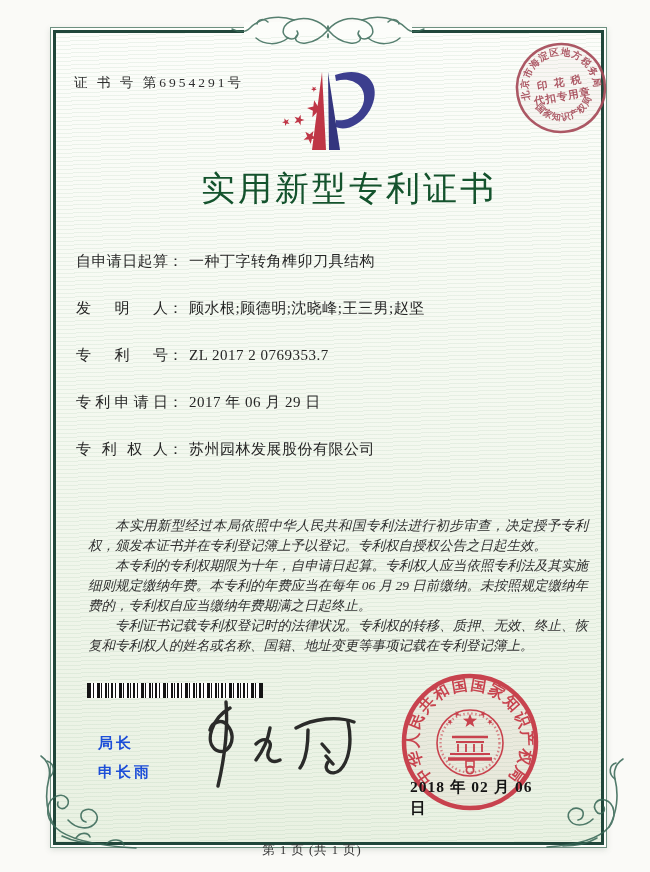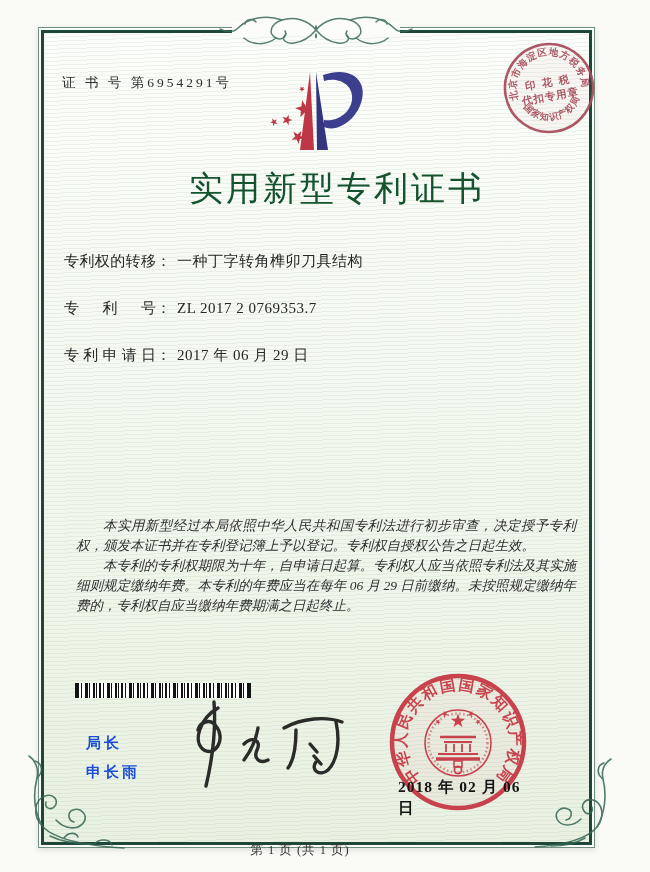--- a/index.html
+++ b/index.html
@@ -3,21 +3,21 @@
 <meta charset="utf-8">
 <style>
   html,body{margin:0;padding:0;}
   body{
     width:650px;height:872px;
     background:#fafaf7;
     font-family:"Liberation Serif","DejaVu Serif",serif;
     position:relative;overflow:hidden;
     -webkit-font-smoothing:antialiased;
   }
-  .page{position:absolute;left:0;top:0;width:526px;height:872px;border-radius:24px;}
+  .page{position:absolute;left:12px;top:0;width:526px;height:872px;border-radius:24px;}
 
   
   .frame{
     position:absolute;left:38px;top:27px;width:555px;height:819px;
     border:1px solid #6d9080;
     box-shadow:0 2px 6px rgba(90,110,95,.18);
     background:#fdfefb;
   }
   .frame-inner{
     position:absolute;left:2px;top:2px;right:2px;bottom:2px;
@@ -128,33 +128,40 @@
       <textPath href="#taxBot" startOffset="50%" text-anchor="middle">国家知识产权局</textPath>
     </text>
     <text x="48" y="46" text-anchor="middle" font-size="10.5" font-weight="700" fill="#a64b59" letter-spacing="2">印 花 税</text>
     <text x="48" y="60" text-anchor="middle" font-size="10.5" font-weight="700" fill="#a64b59" letter-spacing="1">代扣专用章</text>
   </svg>
 
   <div class="title">实用新型专利证书</div>
 
   <div class="fields">
     <div class="f-row">
-      <span class="f-label">专利权的转移</span><span class="f-colon">：</span><span class="f-value">一种丁字转角榫卯刀具结构</span>
+      <span class="f-label">自申请日起算</span><span class="f-colon">：</span><span class="f-value">一种丁字转角榫卯刀具结构</span>
+    </div>
+    <div class="f-row">
+      <span class="f-label">发明人</span><span class="f-colon">：</span><span class="f-value">顾水根;顾德明;沈晓峰;王三男;赵坚</span>
     </div>
     <div class="f-row">
       <span class="f-label">专利号</span><span class="f-colon">：</span><span class="f-value">ZL 2017 2 0769353.7</span>
     </div>
     <div class="f-row">
       <span class="f-label">专利申请日</span><span class="f-colon">：</span><span class="f-value">2017 年 06 月 29 日</span>
+    </div>
+    <div class="f-row">
+      <span class="f-label">专利权人</span><span class="f-colon">：</span><span class="f-value">苏州园林发展股份有限公司</span>
     </div>
   </div>
 
   <div class="bodytext">
     <p>本实用新型经过本局依照中华人民共和国专利法进行初步审查，决定授予专利权，颁发本证书并在专利登记簿上予以登记。专利权自授权公告之日起生效。</p>
     <p>本专利的专利权期限为十年，自申请日起算。专利权人应当依照专利法及其实施细则规定缴纳年费。本专利的年费应当在每年 06 月 29 日前缴纳。未按照规定缴纳年费的，专利权自应当缴纳年费期满之日起终止。</p>
+    <p>专利证书记载专利权登记时的法律状况。专利权的转移、质押、无效、终止、恢复和专利权人的姓名或名称、国籍、地址变更等事项记载在专利登记簿上。</p>
   </div>
 
   <div class="barcode"></div>
 
   <div class="director">
     <div>局长</div>
     <div>申长雨</div>
   </div>
 
   <svg class="sig" width="175" height="92" viewBox="0 0 175 92" xmlns="http://www.w3.org/2000/svg">

